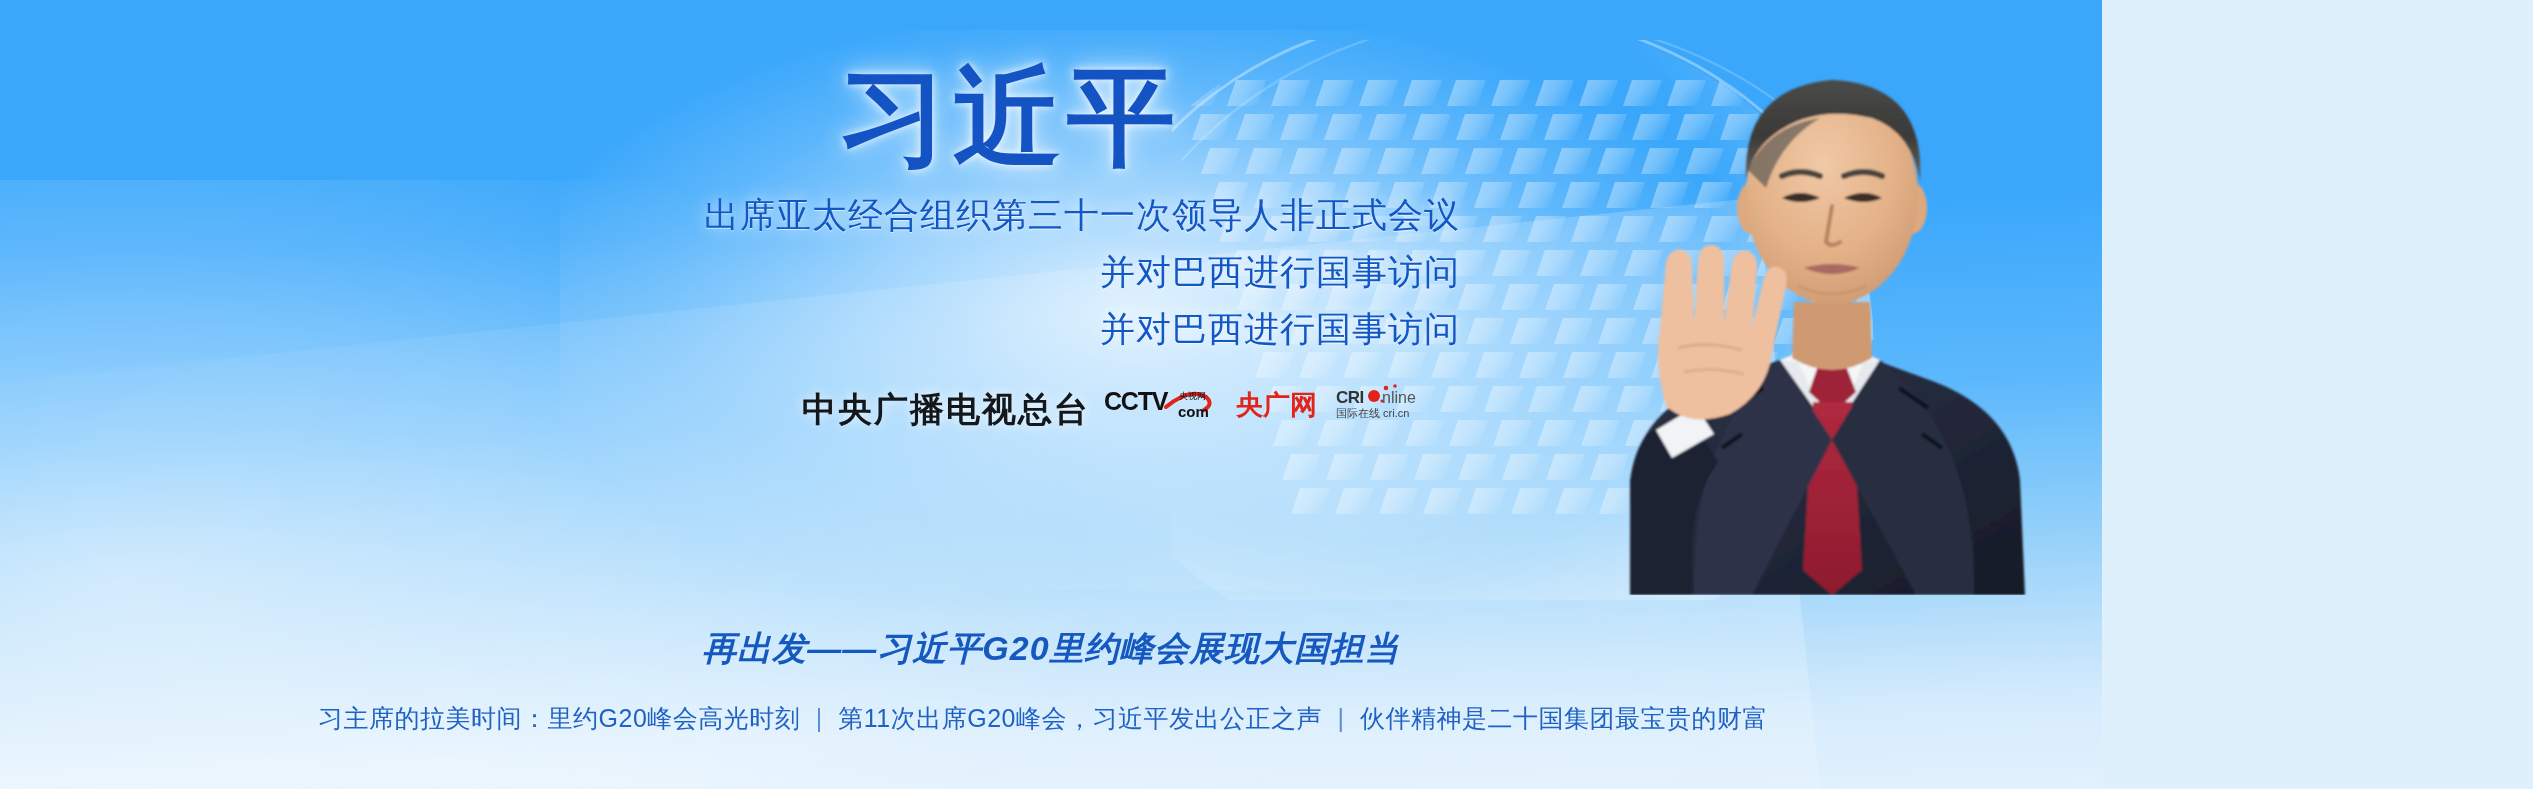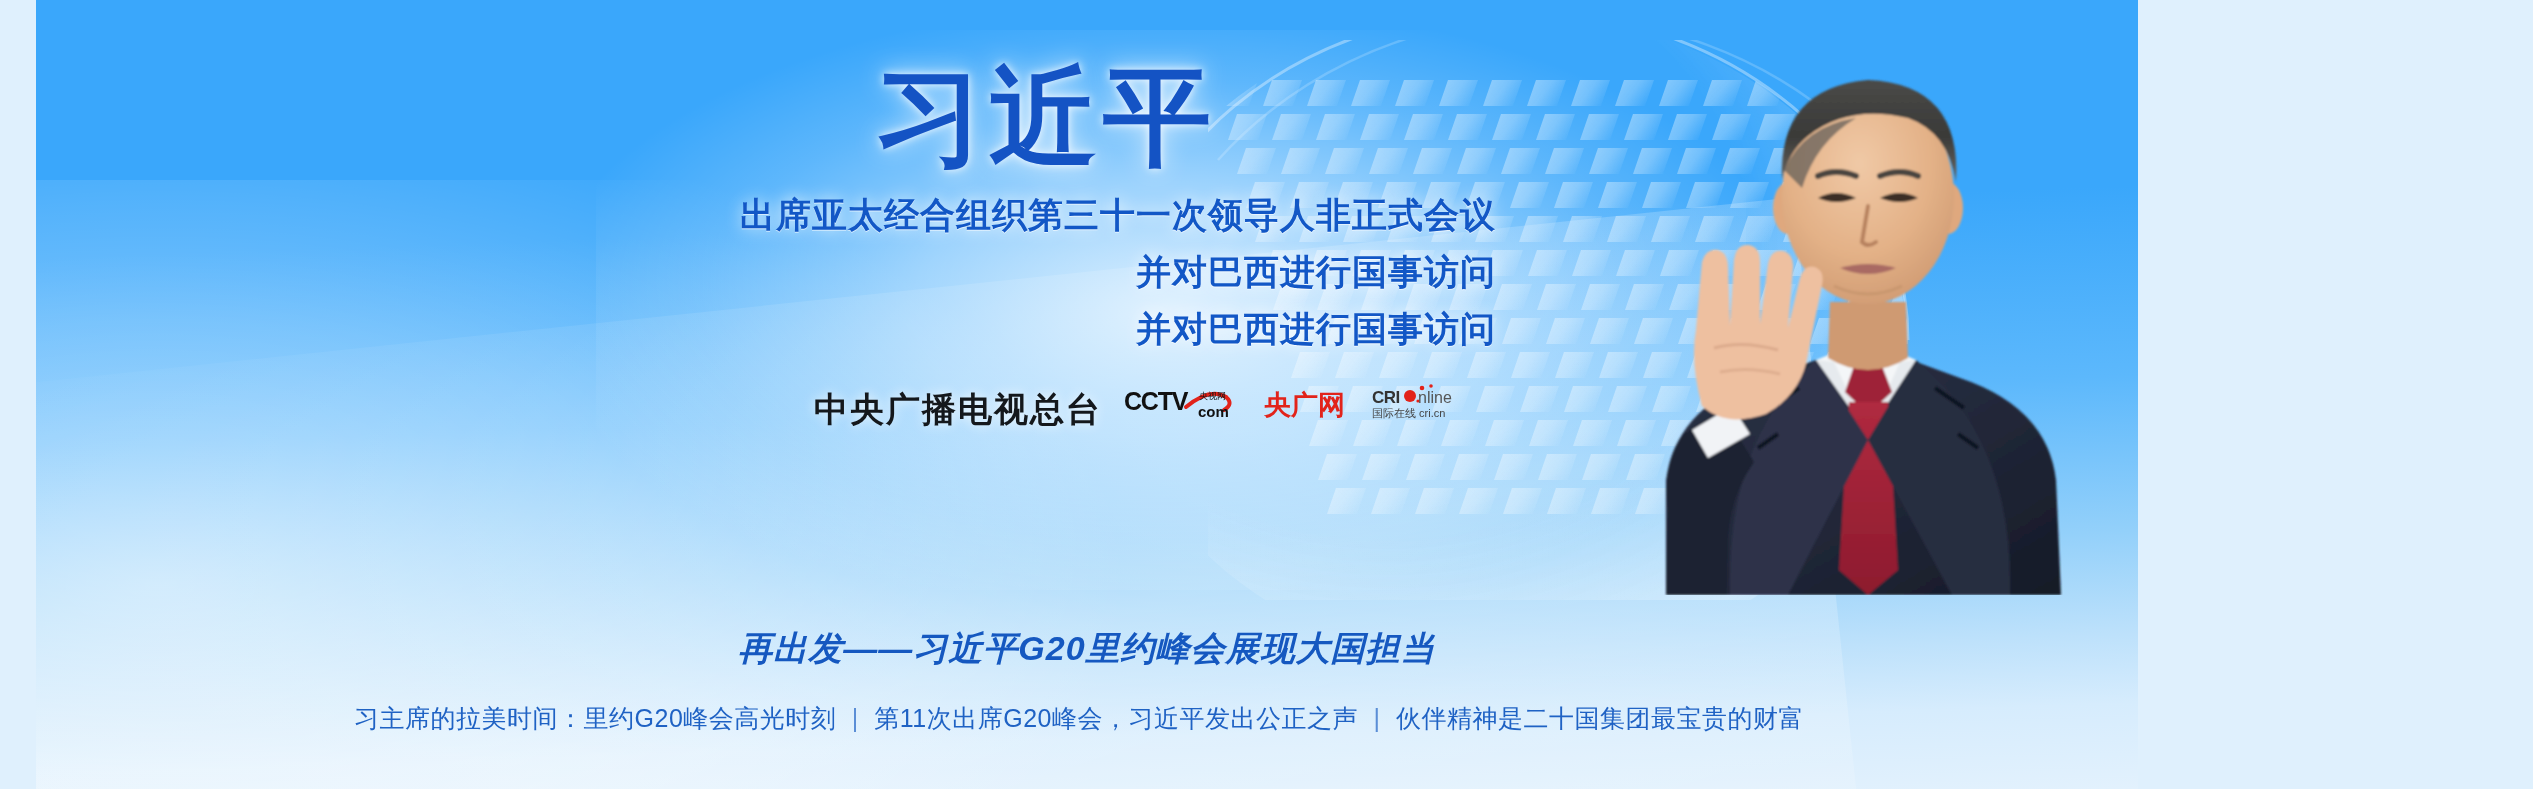--- a/index.html
+++ b/index.html
@@ -6,21 +6,20 @@
   body{
     width:2533px;height:789px;overflow:hidden;
     font-family:"Liberation Sans","DejaVu Sans",sans-serif;
     background:#dff0fd;
   }
 
   
   .banner{
     position:relative;width:2102px;height:789px;overflow:hidden;
     background:linear-gradient(178deg,#3aa7fb 0%,#3aa7fb 30%,#5cb8fc 52%,#93d0fa 70%,#bde1fb 82%,#d6ecfd 90%,#e2f1fd 100%);
-    margin-left:36px;
   }
   
   .sheen-left{
     position:absolute;left:-400px;top:180px;width:1500px;height:900px;
     background:radial-gradient(ellipse at 35% 45%,rgba(255,255,255,.55) 0%,rgba(255,255,255,.28) 38%,rgba(255,255,255,0) 70%);
     pointer-events:none;
   }
   .sheen-diag{
     position:absolute;left:-200px;top:300px;width:2000px;height:700px;
     background:linear-gradient(168deg,rgba(255,255,255,0) 0%,rgba(255,255,255,.30) 55%,rgba(255,255,255,.10) 100%);
@@ -49,29 +48,29 @@
   
   .textblock{
     position:absolute;left:560px;top:60px;width:900px;text-align:right;
   }
   .big-name{
     font-size:108px;line-height:1.05;font-weight:700;letter-spacing:6px;
     color:#1453c4;text-align:center;margin:0 0 14px 0;
     text-shadow:0 0 26px rgba(255,255,255,.85),0 0 8px rgba(255,255,255,.9);
   }
   .sub-line{
-    font-size:35px;line-height:1.62;font-weight:700;letter-spacing:1px;
+    font-size:35px;line-height:1.62;font-weight:400;letter-spacing:1px;
     color:#1257c6;
     text-shadow:0 0 16px rgba(255,255,255,.9),0 1px 0 rgba(255,255,255,.6);
     white-space:nowrap;
   }
 
   
   .brandrow{
-    display:flex;align-items:flex-end;justify-content:flex-end;gap:22px;
+    display:flex;align-items:flex-end;justify-content:flex-end;gap:14px;
     margin-top:26px;
   }
   .brandname{
     font-size:34px;font-weight:700;letter-spacing:2px;color:#14181c;
     text-shadow:0 0 12px rgba(255,255,255,.85);
     white-space:nowrap;line-height:1;
   }
   .logo{display:inline-block;line-height:1;}
 
   

